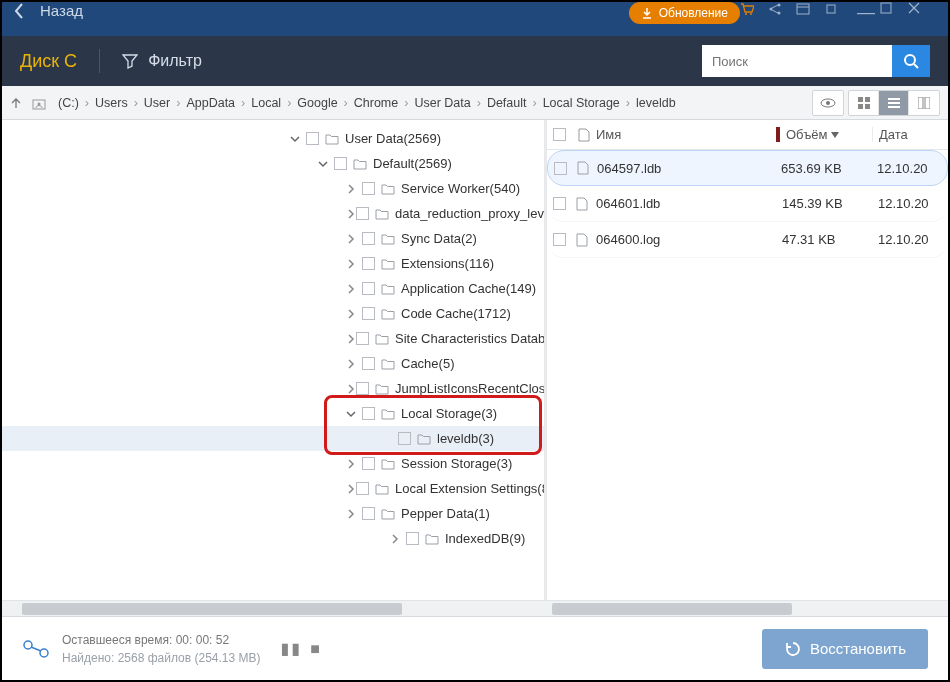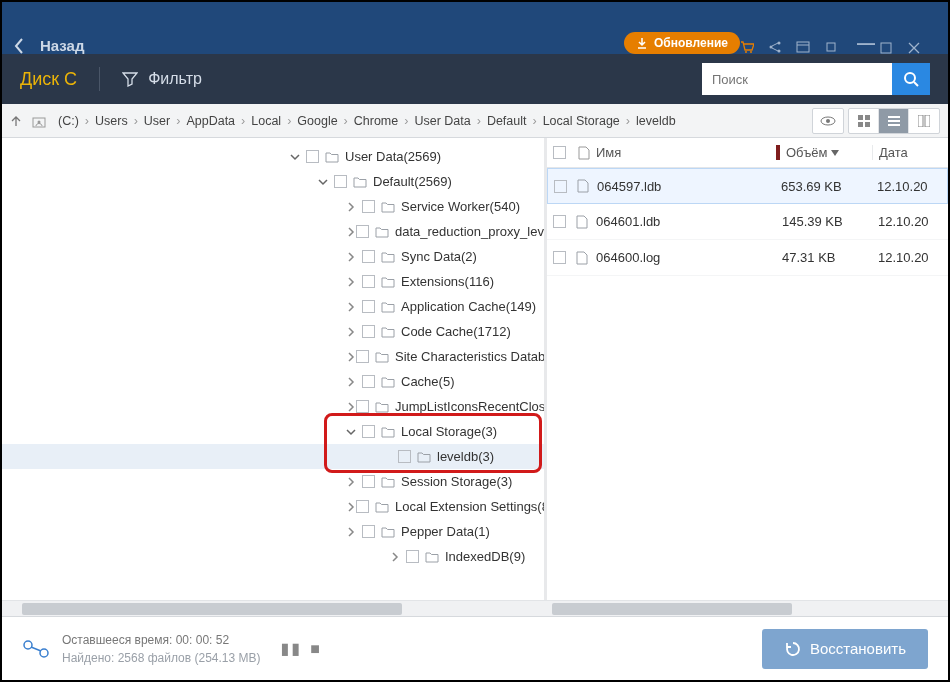--- a/index.html
+++ b/index.html
@@ -1,18 +1,18 @@
 <!DOCTYPE html>
 <html><head>
 <meta charset="utf-8">
 <style>
 * { margin:0; padding:0; box-sizing:border-box; font-family:"Segoe UI",Arial,sans-serif; }
 body { background:#fff; width:950px; height:682px; overflow:hidden; border:2px solid #000; }
 .app { width:946px; height:678px; display:flex; flex-direction:column; }
-.titlebar { height:52px; background:#20487a; display:flex; align-items:flex-end; padding:0 12px; color:#cdd8e6;font-weight:bold; }
+.titlebar { height:34px; background:#20487a; display:flex; align-items:flex-start; padding:0 12px; color:#cdd8e6; }
 .titlebar .back { display:flex; align-items:center; gap:16px; cursor:pointer; }
 .titlebar .spacer { flex:1; }
 .titlebar .upd-btn { background:#e67e00; color:#fff; border-radius:12px; height:22px; padding:0 12px; display:flex; align-items:center; font-size:12px; gap:6px; cursor:pointer; }
 .titlebar .tb-icon { width:28px; text-align:center; color:#9fb3cc; cursor:pointer; font-size:13px; }
 .subbar { height:50px; background:#2b3749; display:flex; align-items:center; padding:0 18px; }
 .disk-lbl { color:#eab308; font-size:18px; font-weight:500; }
 .divider { width:1px; height:24px; background:#4a5668; margin:0 22px; }
 .filter { color:#d5dde8; font-size:16px; display:flex; align-items:center; gap:10px; cursor:pointer; }
 .search-box { margin-left:auto; display:flex; }
 .search-box input { width:190px; height:32px; border:none; padding:0 10px; font-size:13px; outline:none; }
@@ -33,21 +33,21 @@
 .tree-row .chev { width:16px; text-align:center; color:#666; font-size:10px; }
 .chk { width:13px; height:13px; border:1px solid #b8bcc2; margin-right:6px; flex-shrink:0; }
 .fld-ico { width:14px; margin-right:6px; color:#8a8f96; }
 .highlight-box { position:absolute; border:3px solid #d11a1a; border-radius:8px; pointer-events:none; }
 .splitter { width:3px; background:#e8e9eb; cursor:col-resize; }
 .file-pane { flex:1; display:flex; flex-direction:column; font-size:13px; color:#333; min-width:0; }
 .fp-header { height:30px; display:flex; align-items:center; border-bottom:1px solid #e4e6e9; padding:0 6px; color:#555; }
 .fp-col-name { display:flex; align-items:center; gap:6px; flex:1; }
 .fp-col-size { width:96px; text-align:left; padding-left:6px; border-left:4px solid #7f1d1d; display:flex; align-items:center; gap:4px; }
 .fp-col-date { width:70px; padding-left:6px; border-left:1px solid #e8eaec; }
-.file-row { height:36px; display:flex; align-items:center; padding:0 6px; border-bottom:1px solid #f4f5f6; }
+.file-row { height:36px; display:flex; align-items:center; padding:0 6px; border-bottom:1px solid #f4f5f6;border-radius:17px; }
 .file-row.sel { background:#eef5ff; border:1px solid #bcd7f5; }
 .file-ico { width:14px; margin:0 6px 0 4px; color:#8f949b; }
 .fname { flex:1; }
 .fsize { width:96px; padding-left:6px; }
 .fdate { width:70px; padding-left:6px; white-space:nowrap; overflow:hidden; }
 .bottombar { height:64px; border-top:1px solid #d6d9dd; display:flex; align-items:center; padding:0 20px; background:#fff; }
 .bb-icon { color:#3a7fcf; margin-right:12px; }
 .bb-text { font-size:12px; color:#9aa0a8; line-height:1.5; }
 .bb-text .l1 { color:#777; }
 .bb-controls { margin-left:20px; color:#888; display:flex; gap:8px; align-items:center; }

